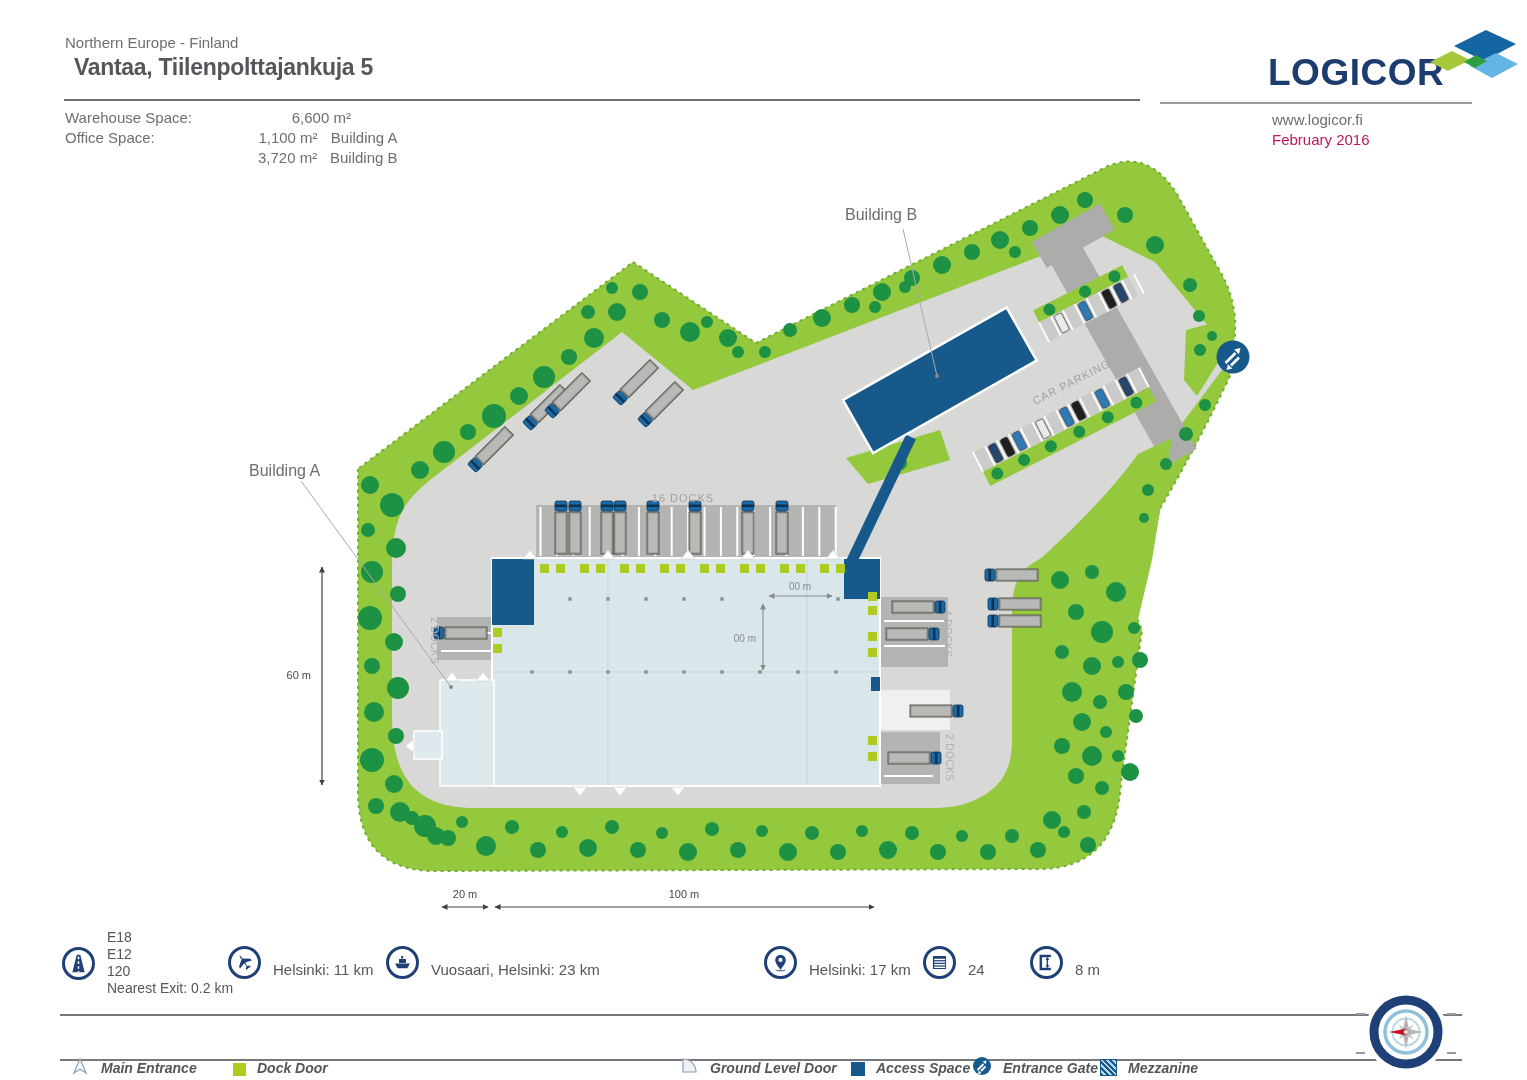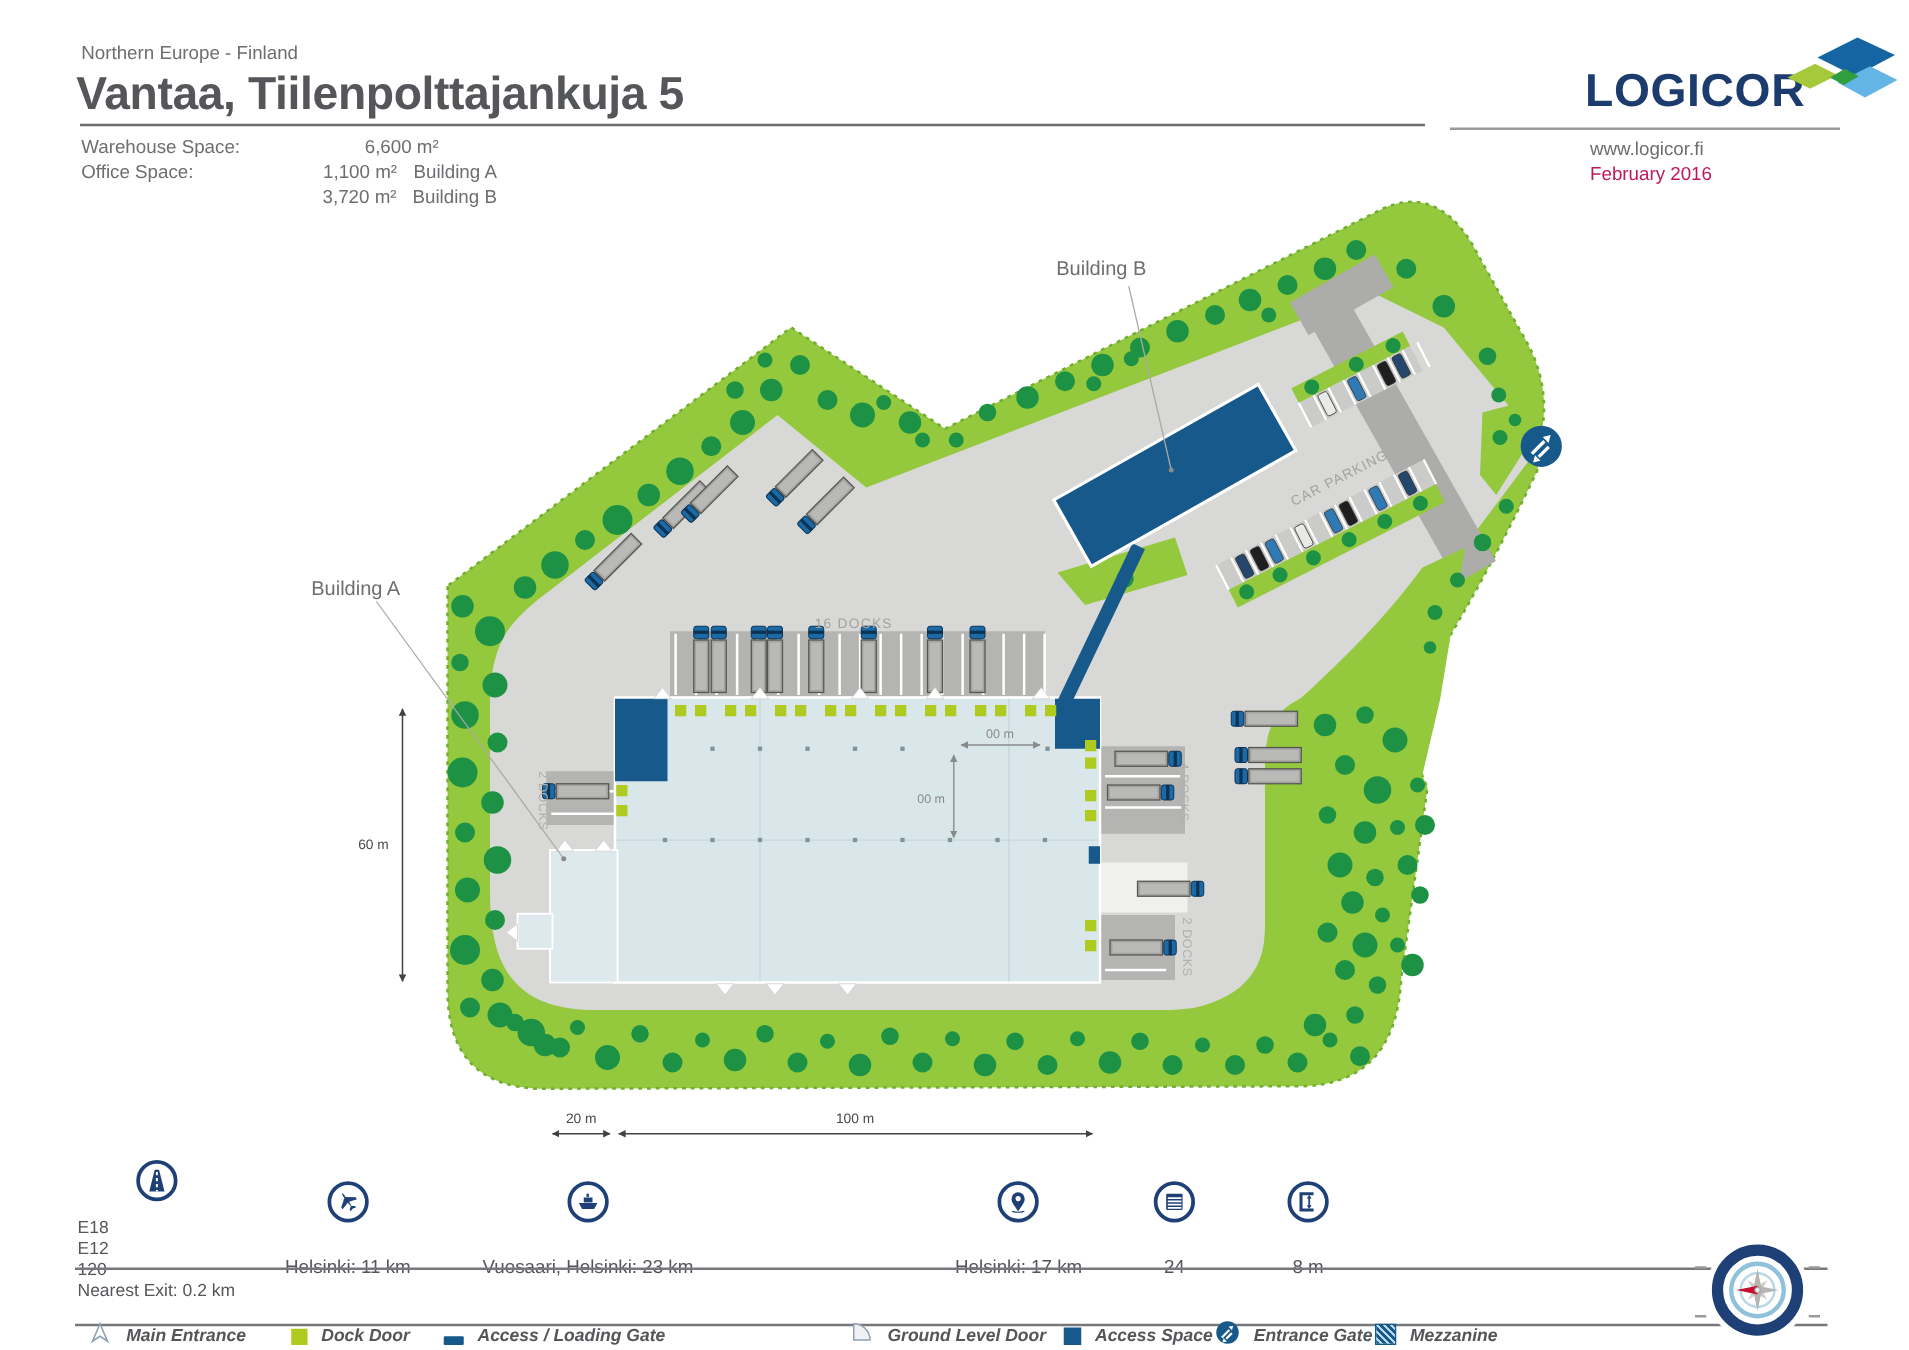--- a/index.html
+++ b/index.html
@@ -1,30 +1,30 @@
 <!DOCTYPE html>
 <html><head>
 <meta charset="utf-8">
 <style>
   html,body{margin:0;padding:0;background:#fff;}
   .page{position:relative;width:1527px;height:1080px;background:#fff;overflow:hidden;
         font-family:"Liberation Sans",sans-serif;color:#58595b;border-radius:20px;}
   .abs{position:absolute;}
   .region{left:65px;top:34px;font-size:15px;color:#6d6e71;}
-  .title{left:61px;top:54px;font-size:37px;font-weight:700;color:#54565a;letter-spacing:-.3px;}
+  .title{left:74px;top:54px;font-size:23px;font-weight:700;color:#54565a;letter-spacing:-.3px;}
   .hr1{left:64px;top:99px;width:1076px;height:2px;background:#6d6e71;}
   .specs{left:65px;top:108px;font-size:15px;color:#6d6e71;line-height:20px;}
   .specs .row{display:flex;justify-content:space-between;}
   .specs .lab{width:193px;}
   .specs .val{width:72px;}
   .logo-word{left:1268px;top:52px;font-size:37px;font-weight:800;color:#1d3c6e;letter-spacing:.5px;}
   .hr2{left:1160px;top:102px;width:312px;height:2px;background:#97999c;}
   .weblink{left:1272px;top:111px;font-size:15px;color:#6d6e71;}
   .datetxt{left:1272px;top:131px;font-size:15px;color:#be185d;}
-  .info-item{position:absolute;display:flex;align-items:center;gap:12px;color:#54565a;flex-direction:column;}
+  .info-item{position:absolute;display:flex;align-items:center;gap:12px;color:#54565a;}
   .icon-circle{width:27px;height:27px;border:3px solid #1e4076;border-radius:50%;background:#fff;
                display:flex;align-items:center;justify-content:center;flex:0 0 auto;}
   .info-text{font-size:15px;margin-top:15px;}
   .info-lines{font-size:14px;line-height:17px;}
   .legend-item{position:absolute;top:1014px;height:62px;display:flex;align-items:flex-end;gap:11px;font-style:italic;}
   .legend-label{font-size:14px;font-weight:700;color:#54565a;}
   .legend-band{left:60px;top:1014px;width:1402px;height:43px;border-top:2px solid #77787b;border-bottom:2px solid #77787b;}
   .sq-green{width:13px;height:13px;background:#afcb20;}
   .sq-navy{width:14px;height:14px;background:#17598b;}
   .sq-gate{width:16px;height:7px;background:#17598b;border-radius:1px;}
@@ -612,24 +612,20 @@
   <div class="legend-item" style="left:70px">
     <svg width="20" height="20" viewBox="0 0 20 20">
       <polygon points="10,3 16,17 10,13 4,17" fill="#fff" stroke="#8fa1b3" stroke-width="1.3"></polygon>
     </svg>
     <span class="legend-label">Main Entrance</span>
   </div>
   <div class="legend-item" style="left:233px">
     <span class="sq-green"></span>
     <span class="legend-label">Dock Door</span>
   </div>
-  <div class="legend-item" style="left:355px">
-    <span class="sq-gate"></span>
-    <span class="legend-label">Access / Loading Gate</span>
-  </div>
   <div class="legend-item" style="left:678px">
     <svg width="21" height="21" viewBox="0 0 21 21">
       <path d="M5 4 A 13 13 0 0 1 18 17 L 5 17 Z" fill="#eef2f5" stroke="#8fa1b3" stroke-width="1.2"></path>
     </svg>
     <span class="legend-label">Ground Level Door</span>
   </div>
   <div class="legend-item" style="left:851px">
     <span class="sq-navy"></span>
     <span class="legend-label">Access Space</span>
   </div>

